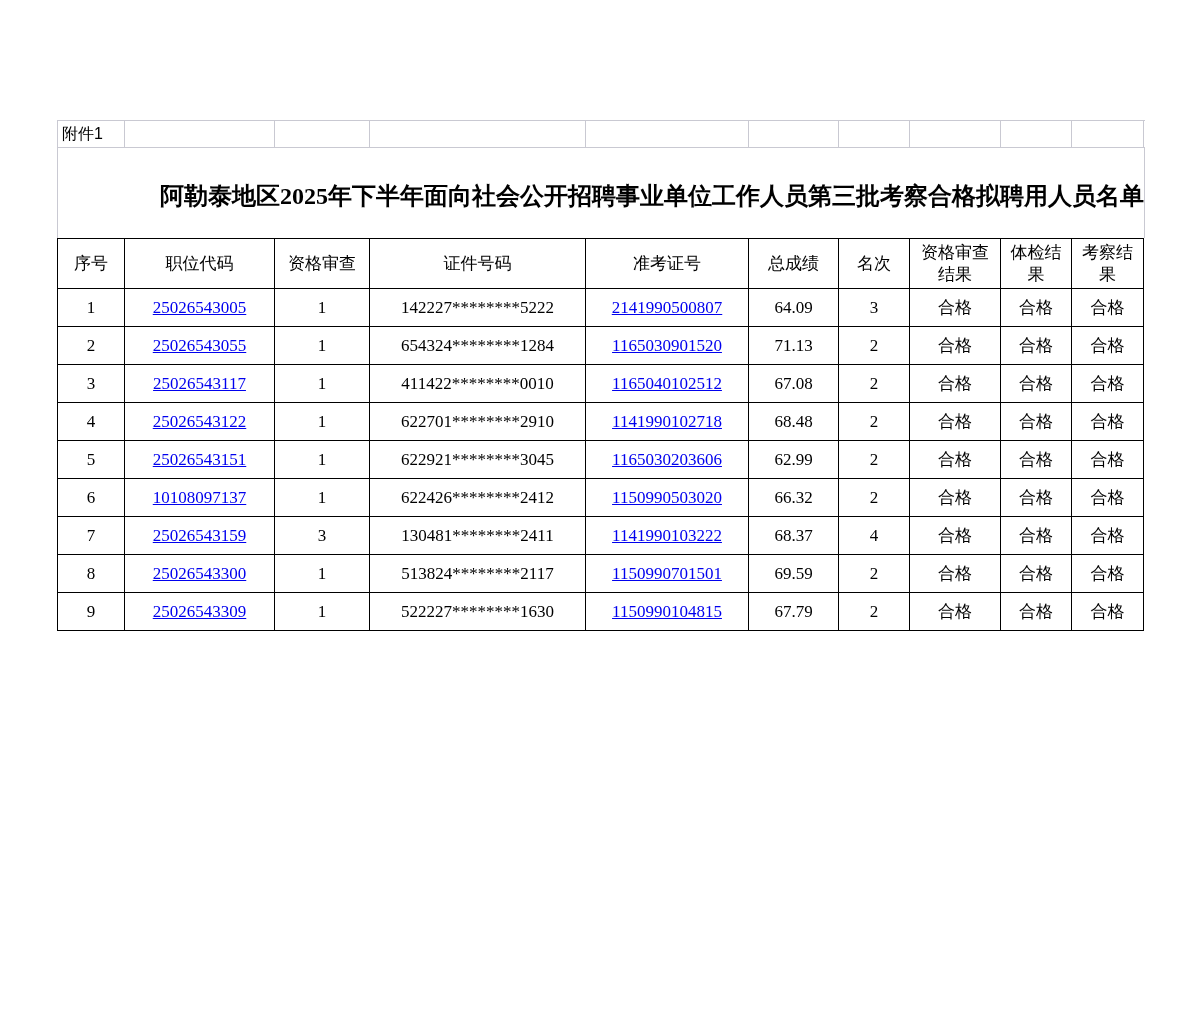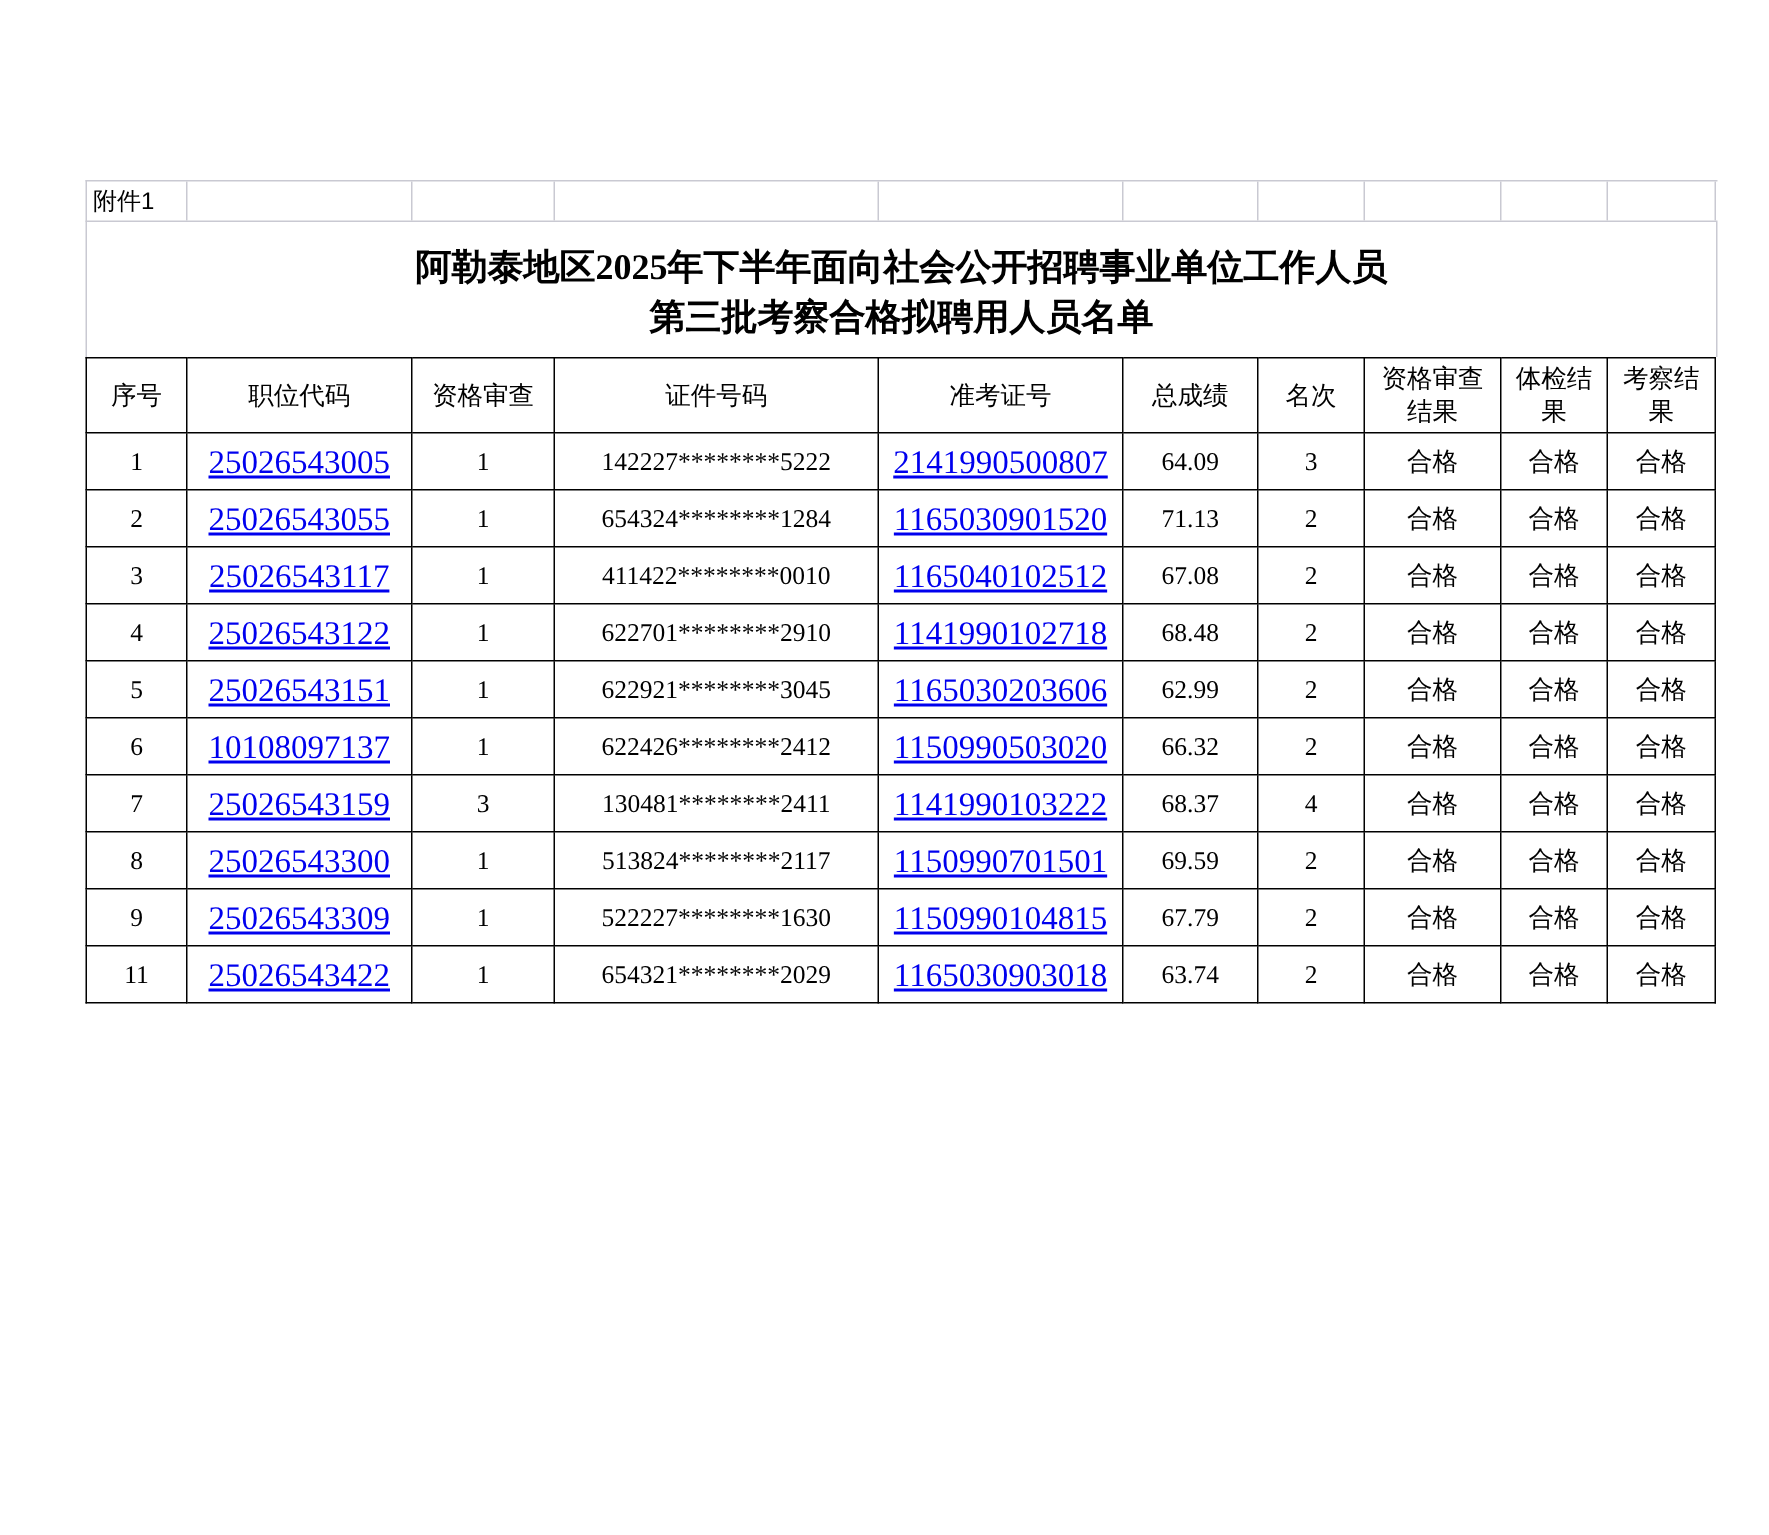--- a/index.html
+++ b/index.html
@@ -33,22 +33,22 @@
     color: #000;
     padding-left: 4px;
     white-space: nowrap;
   }
   
   .title-block {
     border-left: 1px solid #c9c9d2;
     border-right: 1px solid #c9c9d2;
     height: 90px;
     display: flex;
-    flex-direction: column;
-    justify-content: center;
+    flex-direction: row;
+    justify-content: flex-end;
     align-items: center;
     padding-top: 6px;
   }
   .title-line {
     font-family: "Liberation Serif", serif;
     font-weight: bold;
     font-size: 24px;
     line-height: 33px;
     color: #000;
     white-space: nowrap;
@@ -82,21 +82,21 @@
     color: #000;
   }
   td.cjk-cell {
     font-family: "Liberation Sans", sans-serif;
     font-size: 16px;
   }
   a.cell-link {
     color: #0000ee;
     text-decoration: underline;
     font-family: "Liberation Serif", serif;
-    font-size: 22px;
+    font-size: 17px;
   }
 </style>
 </head>
 <body>
 
 <div class="sheet">
 
   <div class="grid-row">
     <div class="grid-cell" style="width:67px">
       <span class="attachment-label">附件1</span>
@@ -249,28 +249,16 @@
       <td><a class="cell-link" href="#">25026543309</a></td>
       <td>1</td>
       <td>522227********1630</td>
       <td><a class="cell-link" href="#">1150990104815</a></td>
       <td>67.79</td>
       <td>2</td>
       <td class="cjk-cell">合格</td>
       <td class="cjk-cell">合格</td>
       <td class="cjk-cell">合格</td>
     </tr>
-        <tr>
-      <td>11</td>
-      <td><a class="cell-link" href="#">25026543422</a></td>
-      <td>1</td>
-      <td>654321********2029</td>
-      <td><a class="cell-link" href="#">1165030903018</a></td>
-      <td>63.74</td>
-      <td>2</td>
-      <td class="cjk-cell">合格</td>
-      <td class="cjk-cell">合格</td>
-      <td class="cjk-cell">合格</td>
-    </tr>
       </tbody>
   </table>
 
 </div>
 
 </body></html>

